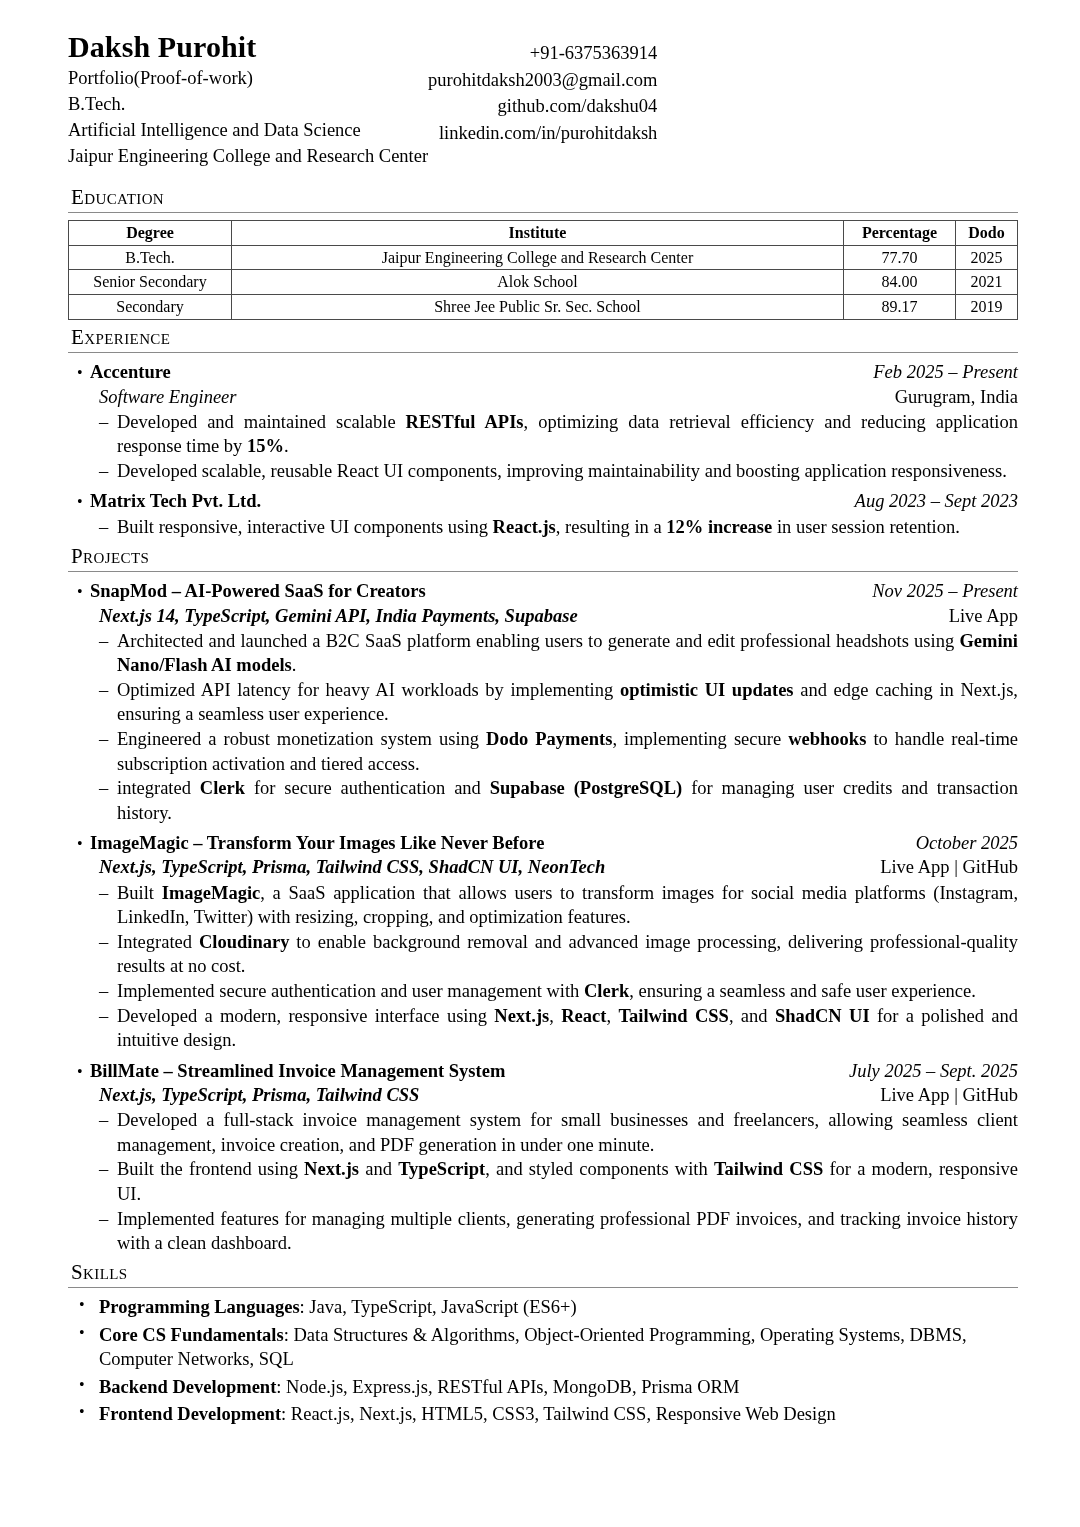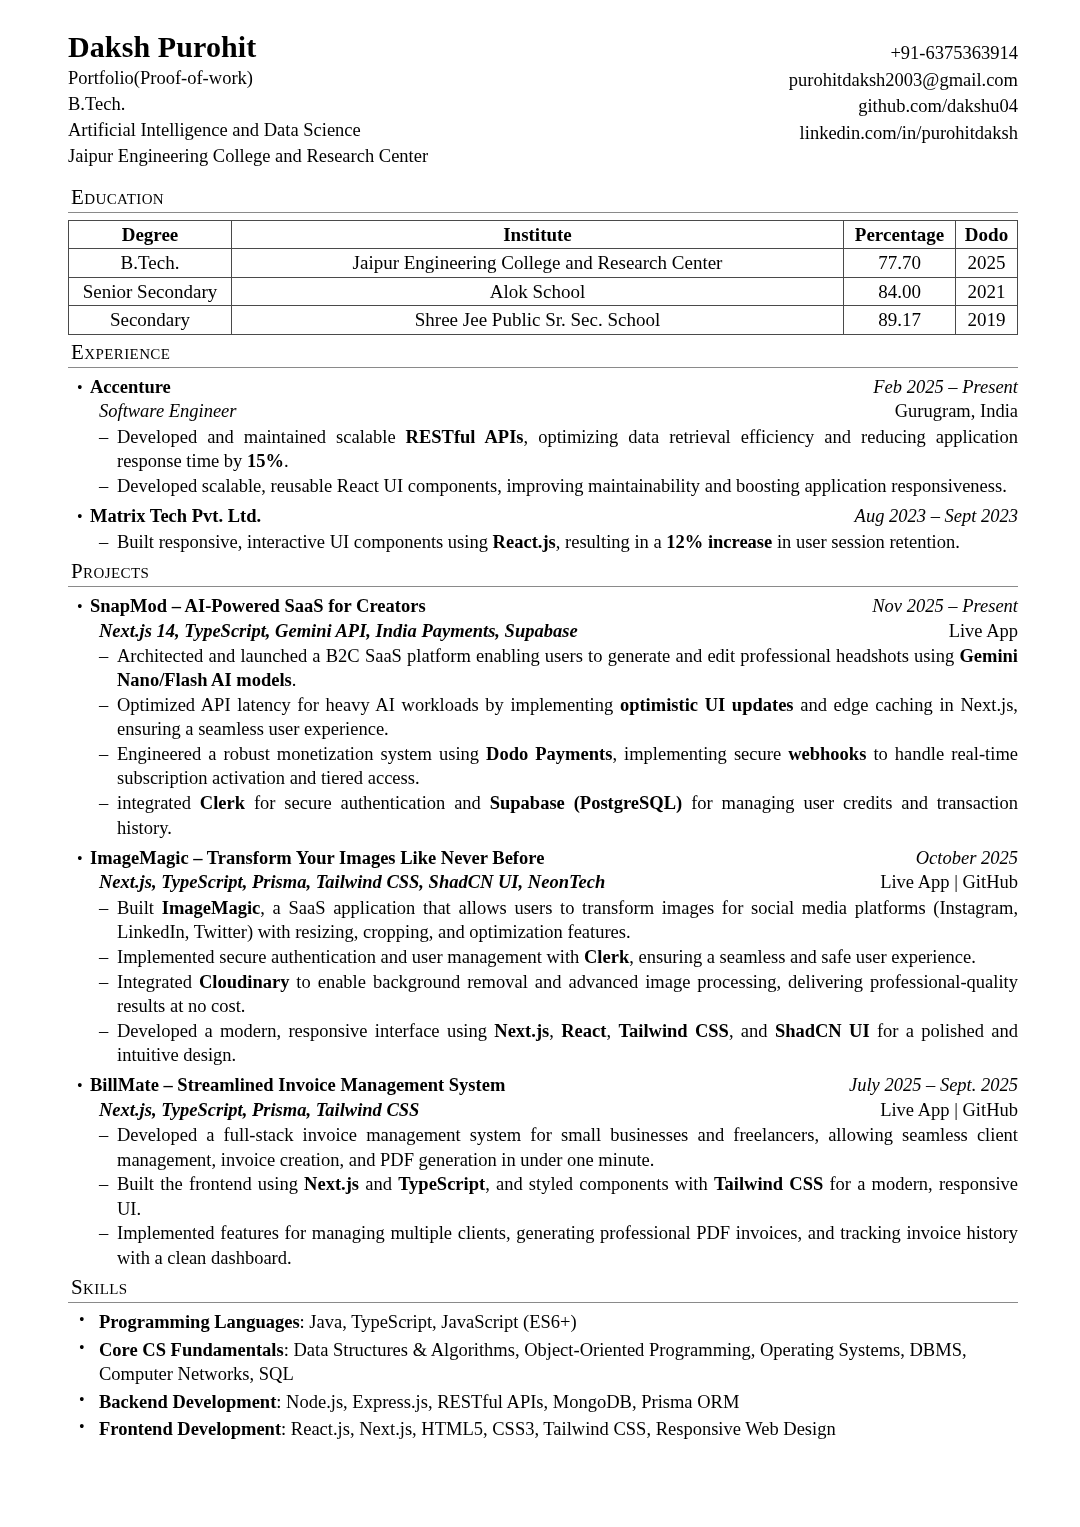--- a/index.html
+++ b/index.html
@@ -18,21 +18,20 @@
     width: 1080px;
     height: 1527px;
     box-sizing: border-box;
     padding: 30px 62px 0 68px;
     position: relative;
   }
 
   
   .header {
     display: flex;
-    justify-content: space-between;
     align-items: flex-start;
     margin-bottom: 16px;
   }
   .header-left { text-align: left; }
   .header-right { text-align: right; padding-top: 10px; }
   .name {
     font-size: 30px;
     font-weight: bold;
     line-height: 1.12;
     letter-spacing: 0.1px;
@@ -62,21 +61,21 @@
   .rule {
     height: 0;
     border-top: 1.4px solid #8a8a8a;
     margin-bottom: 7px;
   }
 
   
   table.edu {
     width: 100%;
     border-collapse: collapse;
-    font-size: 19px;
+    font-size: 16px;
     table-layout: fixed;
   }
   table.edu th, table.edu td {
     border: 1px solid #4a4a4a;
     text-align: center;
     padding: 2px 4px;
     line-height: 1.24;
   }
   table.edu th { font-weight: bold; }
   .col-degree  { width: 163px; }
@@ -288,22 +287,22 @@
           <span class="bullet-dot">•</span><span class="entry-title">ImageMagic – Transform Your Images Like Never Before</span>
         </div>
         <div class="entry-date">October 2025</div>
       </div>
       <div class="entry-row">
         <div class="stack">Next.js, TypeScript, Prisma, Tailwind CSS, ShadCN UI, NeonTech</div>
         <div class="entry-links">Live App | GitHub</div>
       </div>
       <ul class="subs">
         <li>Built <b>ImageMagic</b>, a SaaS application that allows users to transform images for social media platforms (Instagram, LinkedIn, Twitter) with resizing, cropping, and optimization features.</li>
+        <li>Integrated <b>Cloudinary</b> to enable background removal and advanced image processing, delivering professional-quality results at no cost.</li>
         <li>Implemented secure authentication and user management with <b>Clerk</b>, ensuring a seamless and safe user experience.</li>
-        <li>Integrated <b>Cloudinary</b> to enable background removal and advanced image processing, delivering professional-quality results at no cost.</li>
         <li>Developed a modern, responsive interface using <b>Next.js</b>, <b>React</b>, <b>Tailwind CSS</b>, and <b>ShadCN UI</b> for a polished and intuitive design.</li>
       </ul>
     </div>
 
     <div class="entry">
       <div class="entry-row top">
         <div>
           <span class="bullet-dot">•</span><span class="entry-title">BillMate – Streamlined Invoice Management System</span>
         </div>
         <div class="entry-date">July 2025 – Sept. 2025</div>

